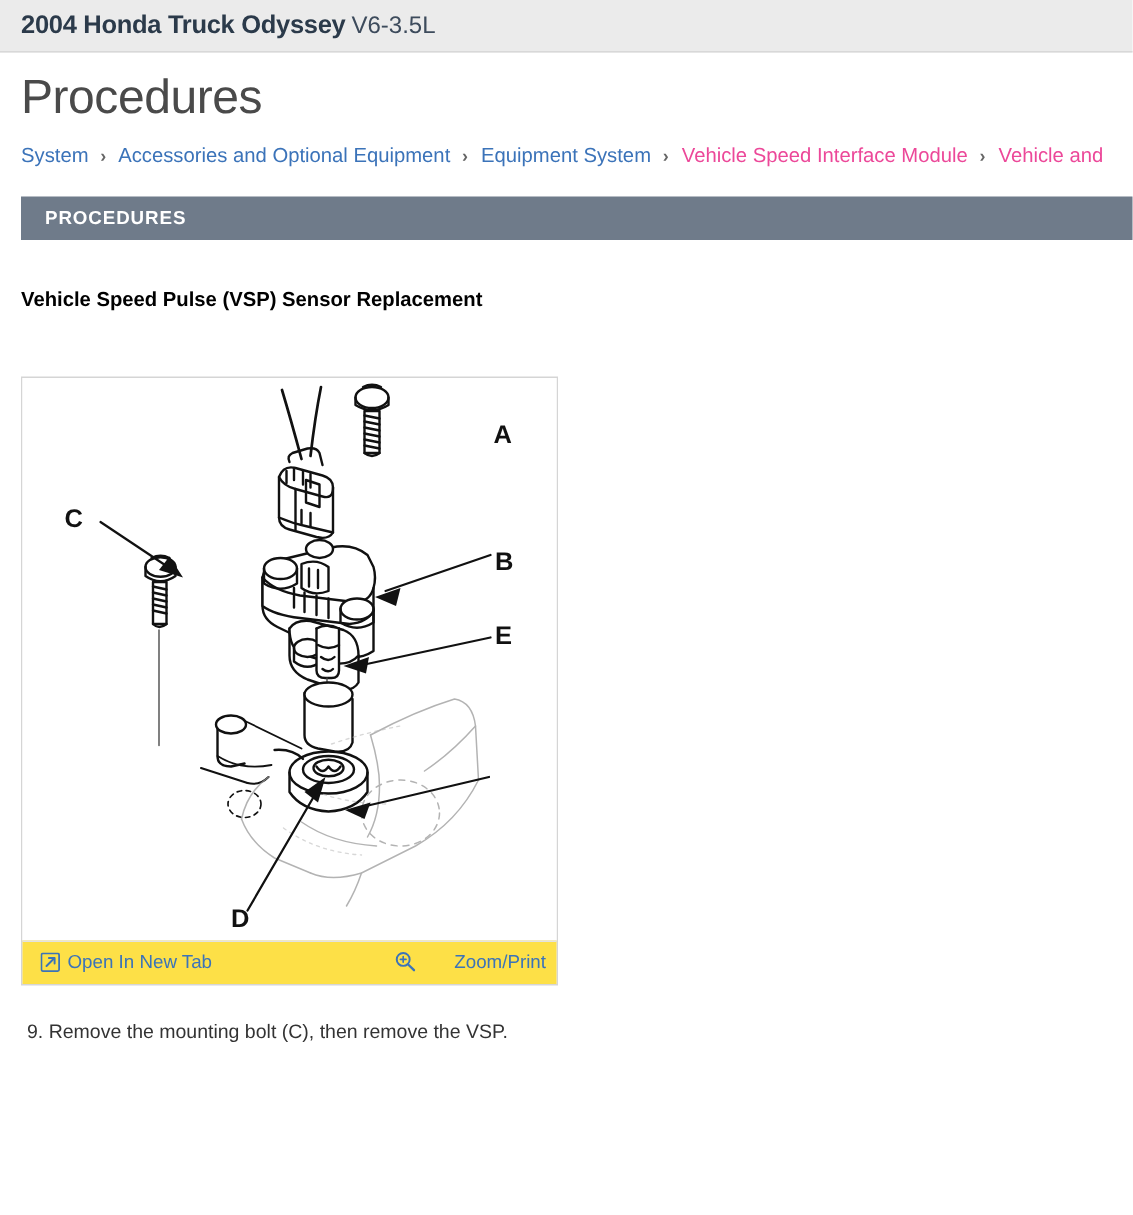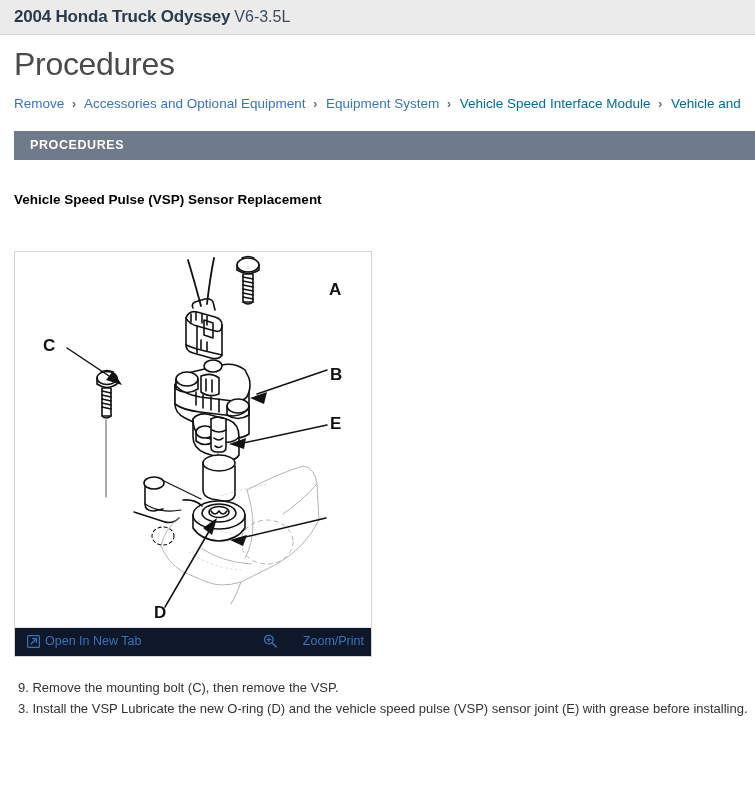--- a/index.html
+++ b/index.html
@@ -63,21 +63,21 @@
     white-space: nowrap;
     font-size: 13.5px;
     overflow: hidden;
   }
   .crumb {
     color: #3b73b9;
     text-decoration: none;
     cursor: pointer;
   }
   .crumb.plain {
-    color: #0369a1;
+    color: #ec4899;
     cursor: default;
     margin-top: 45px;
   }
   .crumb-sep {
     color: #666666;
     margin: 0 5px 0 4px;
     font-size: 12px;
     font-weight: bold;
   }
 
@@ -131,21 +131,21 @@
   .figure-canvas svg {
     display: block;
   }
   .figure-footer {
     position: absolute;
     left: 0;
     bottom: 0;
     width: 356px;
     height: 29px;
     border-top: 1px solid #e2e2e2;
-    background: #0f172a;
+    background: #fde047;
   }
   .footer-link {
     position: absolute;
     top: 6px;
     display: flex;
     align-items: center;
     gap: 5px;
     color: #3b73b9;
     font-size: 12.5px;
     cursor: pointer;
@@ -182,21 +182,21 @@
 
 <div class="vehicle-bar">
   <div class="vehicle-bar-inner">
     <span class="vehicle-name">2004 Honda Truck Odyssey</span><span class="vehicle-engine">V6-3.5L</span>
   </div>
 </div>
 
 <div class="page-title">Procedures</div>
 
 <nav class="breadcrumb">
-  <span class="crumb">Remove</span>
+  <span class="crumb">System</span>
   <span class="crumb-sep">›</span>
   <span class="crumb">Accessories and Optional Equipment</span>
   <span class="crumb-sep">›</span>
   <span class="crumb">Equipment System</span>
   <span class="crumb-sep">›</span>
   <span class="crumb plain">Vehicle Speed Interface Module</span>
   <span class="crumb-sep">›</span>
   <span class="crumb plain">Vehicle and</span>
 </nav>
 
@@ -348,14 +348,13 @@
           <path d="M5.8 3.7 L5.8 7.5 M3.9 5.6 L7.7 5.6" stroke="#3b73b9" stroke-width="1.1" stroke-linecap="round"></path>
         </svg>
       </span>
       <span>Zoom/Print</span>
     </a>
   </div>
 </div>
 
 <div class="steps">
   <p class="step">9. Remove the mounting bolt (C), then remove the VSP.</p>
-  <p class="step">3. Install the VSP Lubricate the new O-ring (D) and the vehicle speed pulse (VSP) sensor joint (E) with grease before installing.</p>
 </div>
 
 </body></html>

